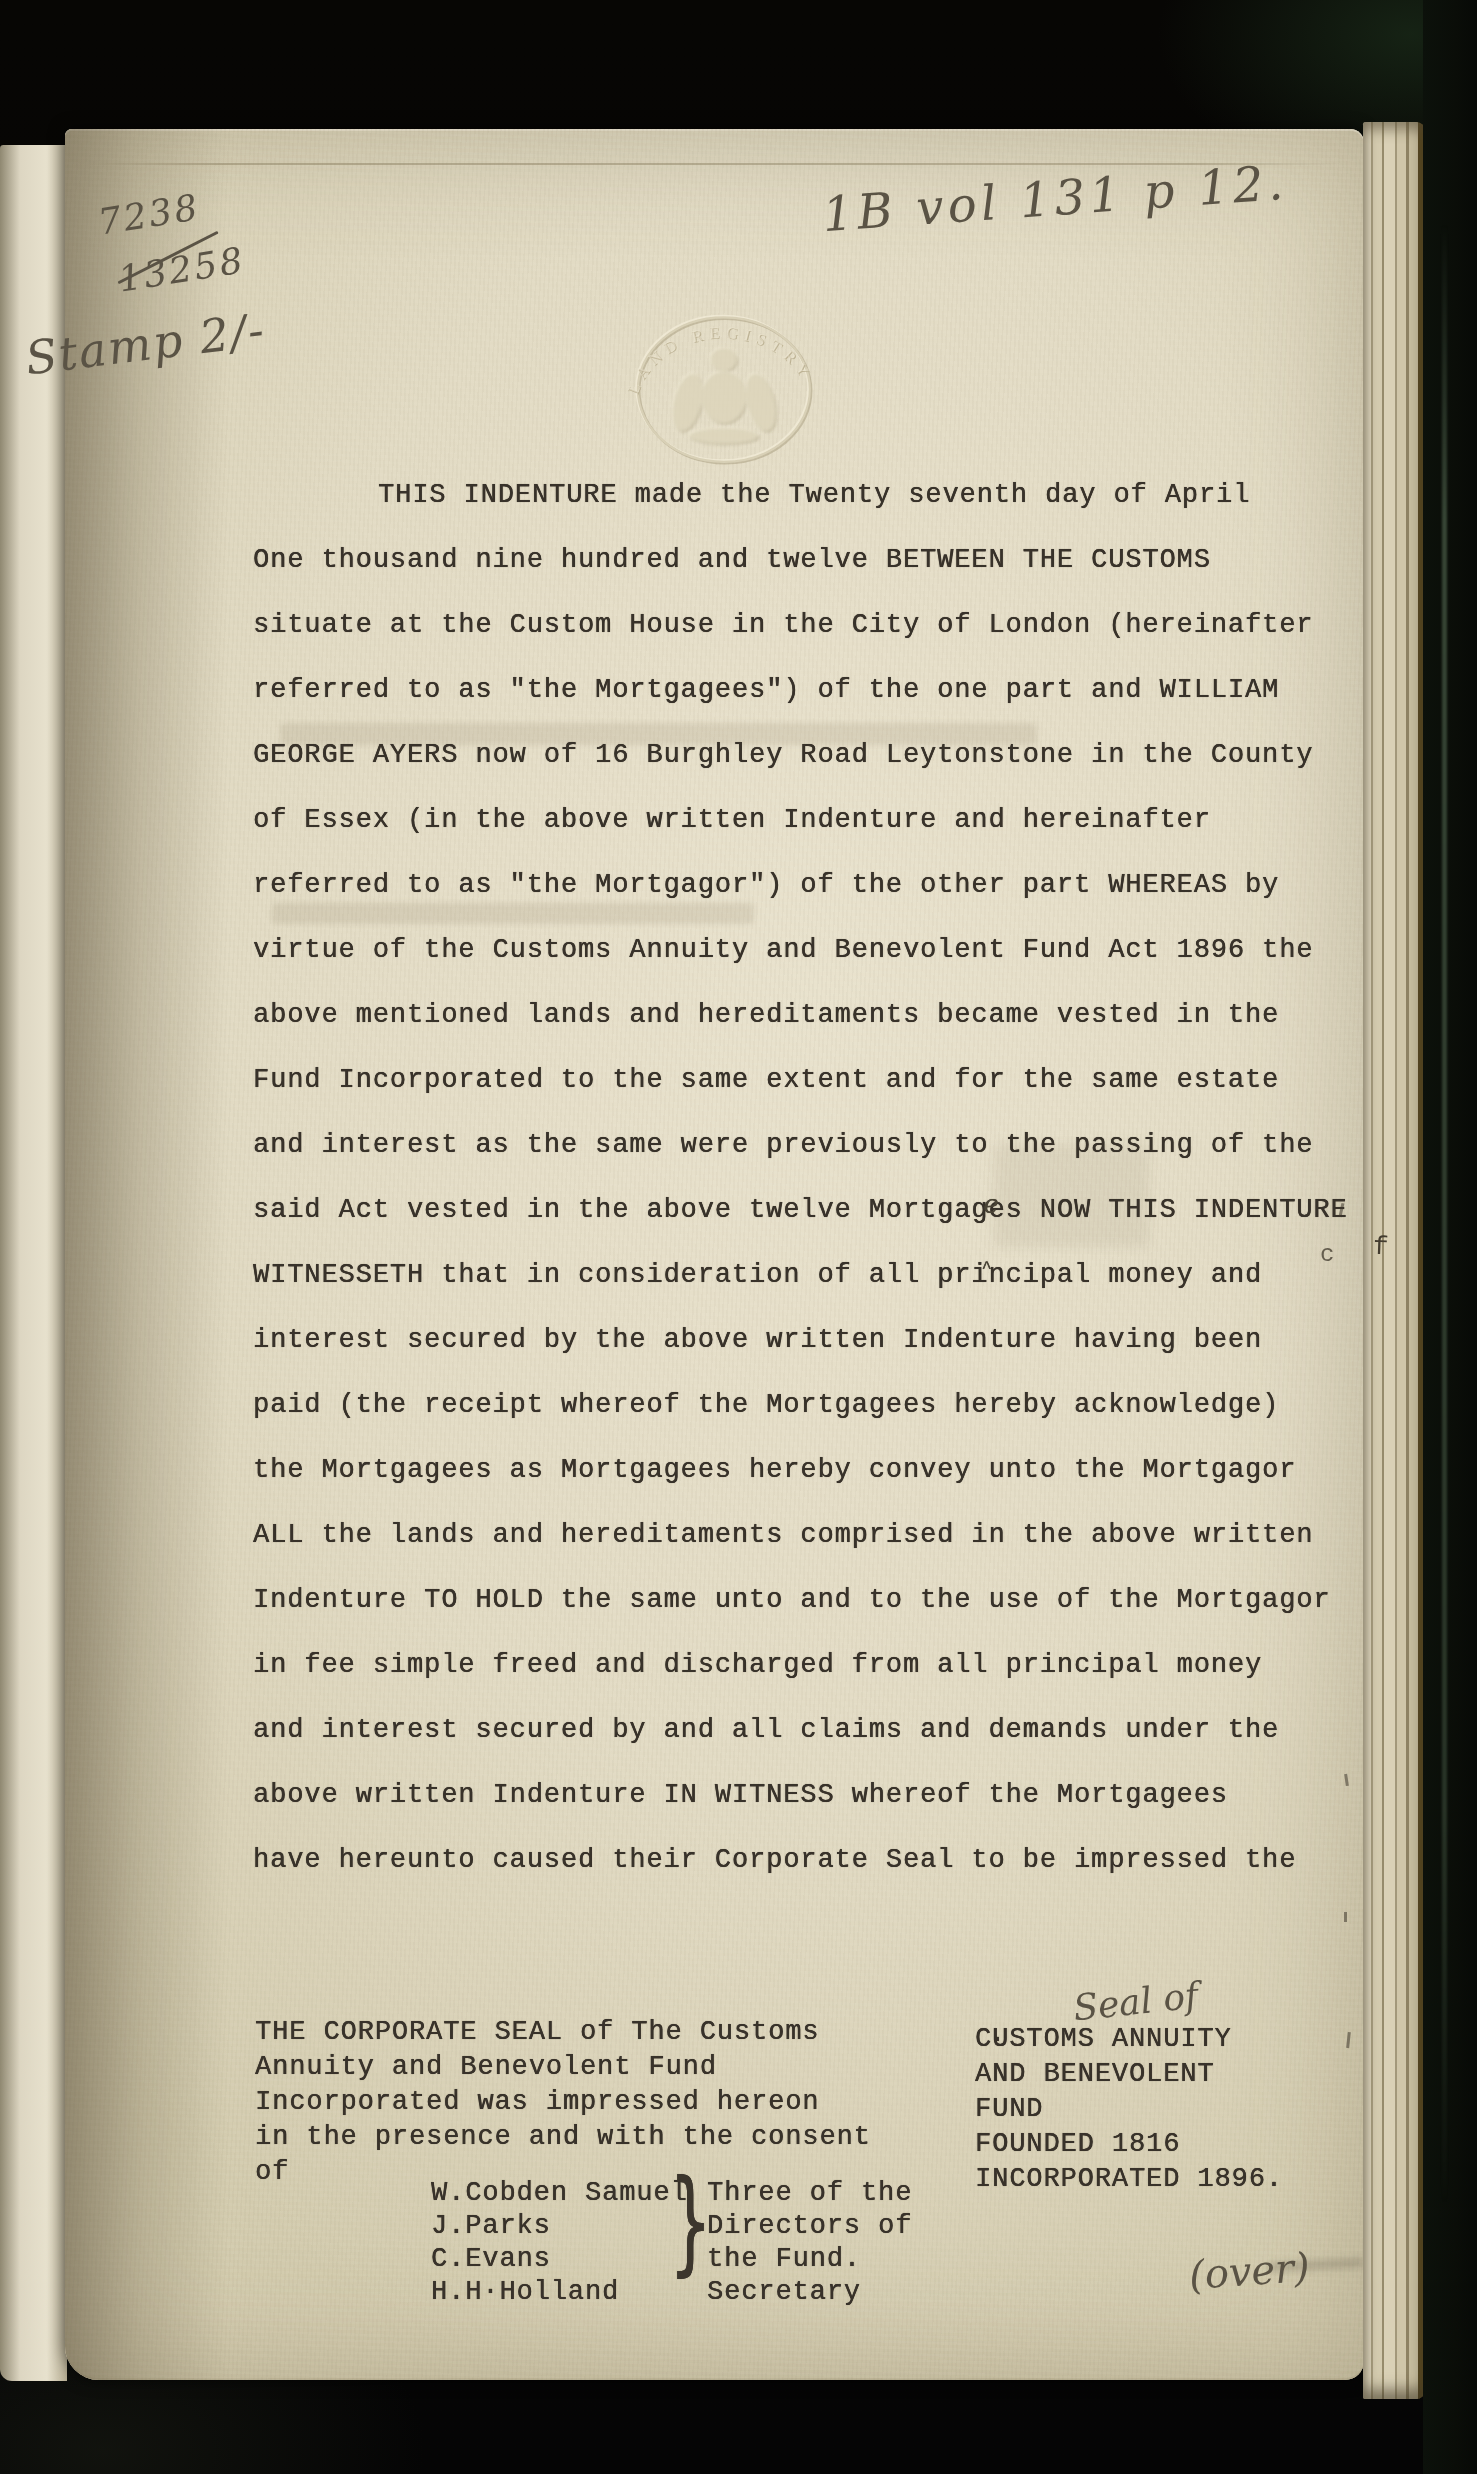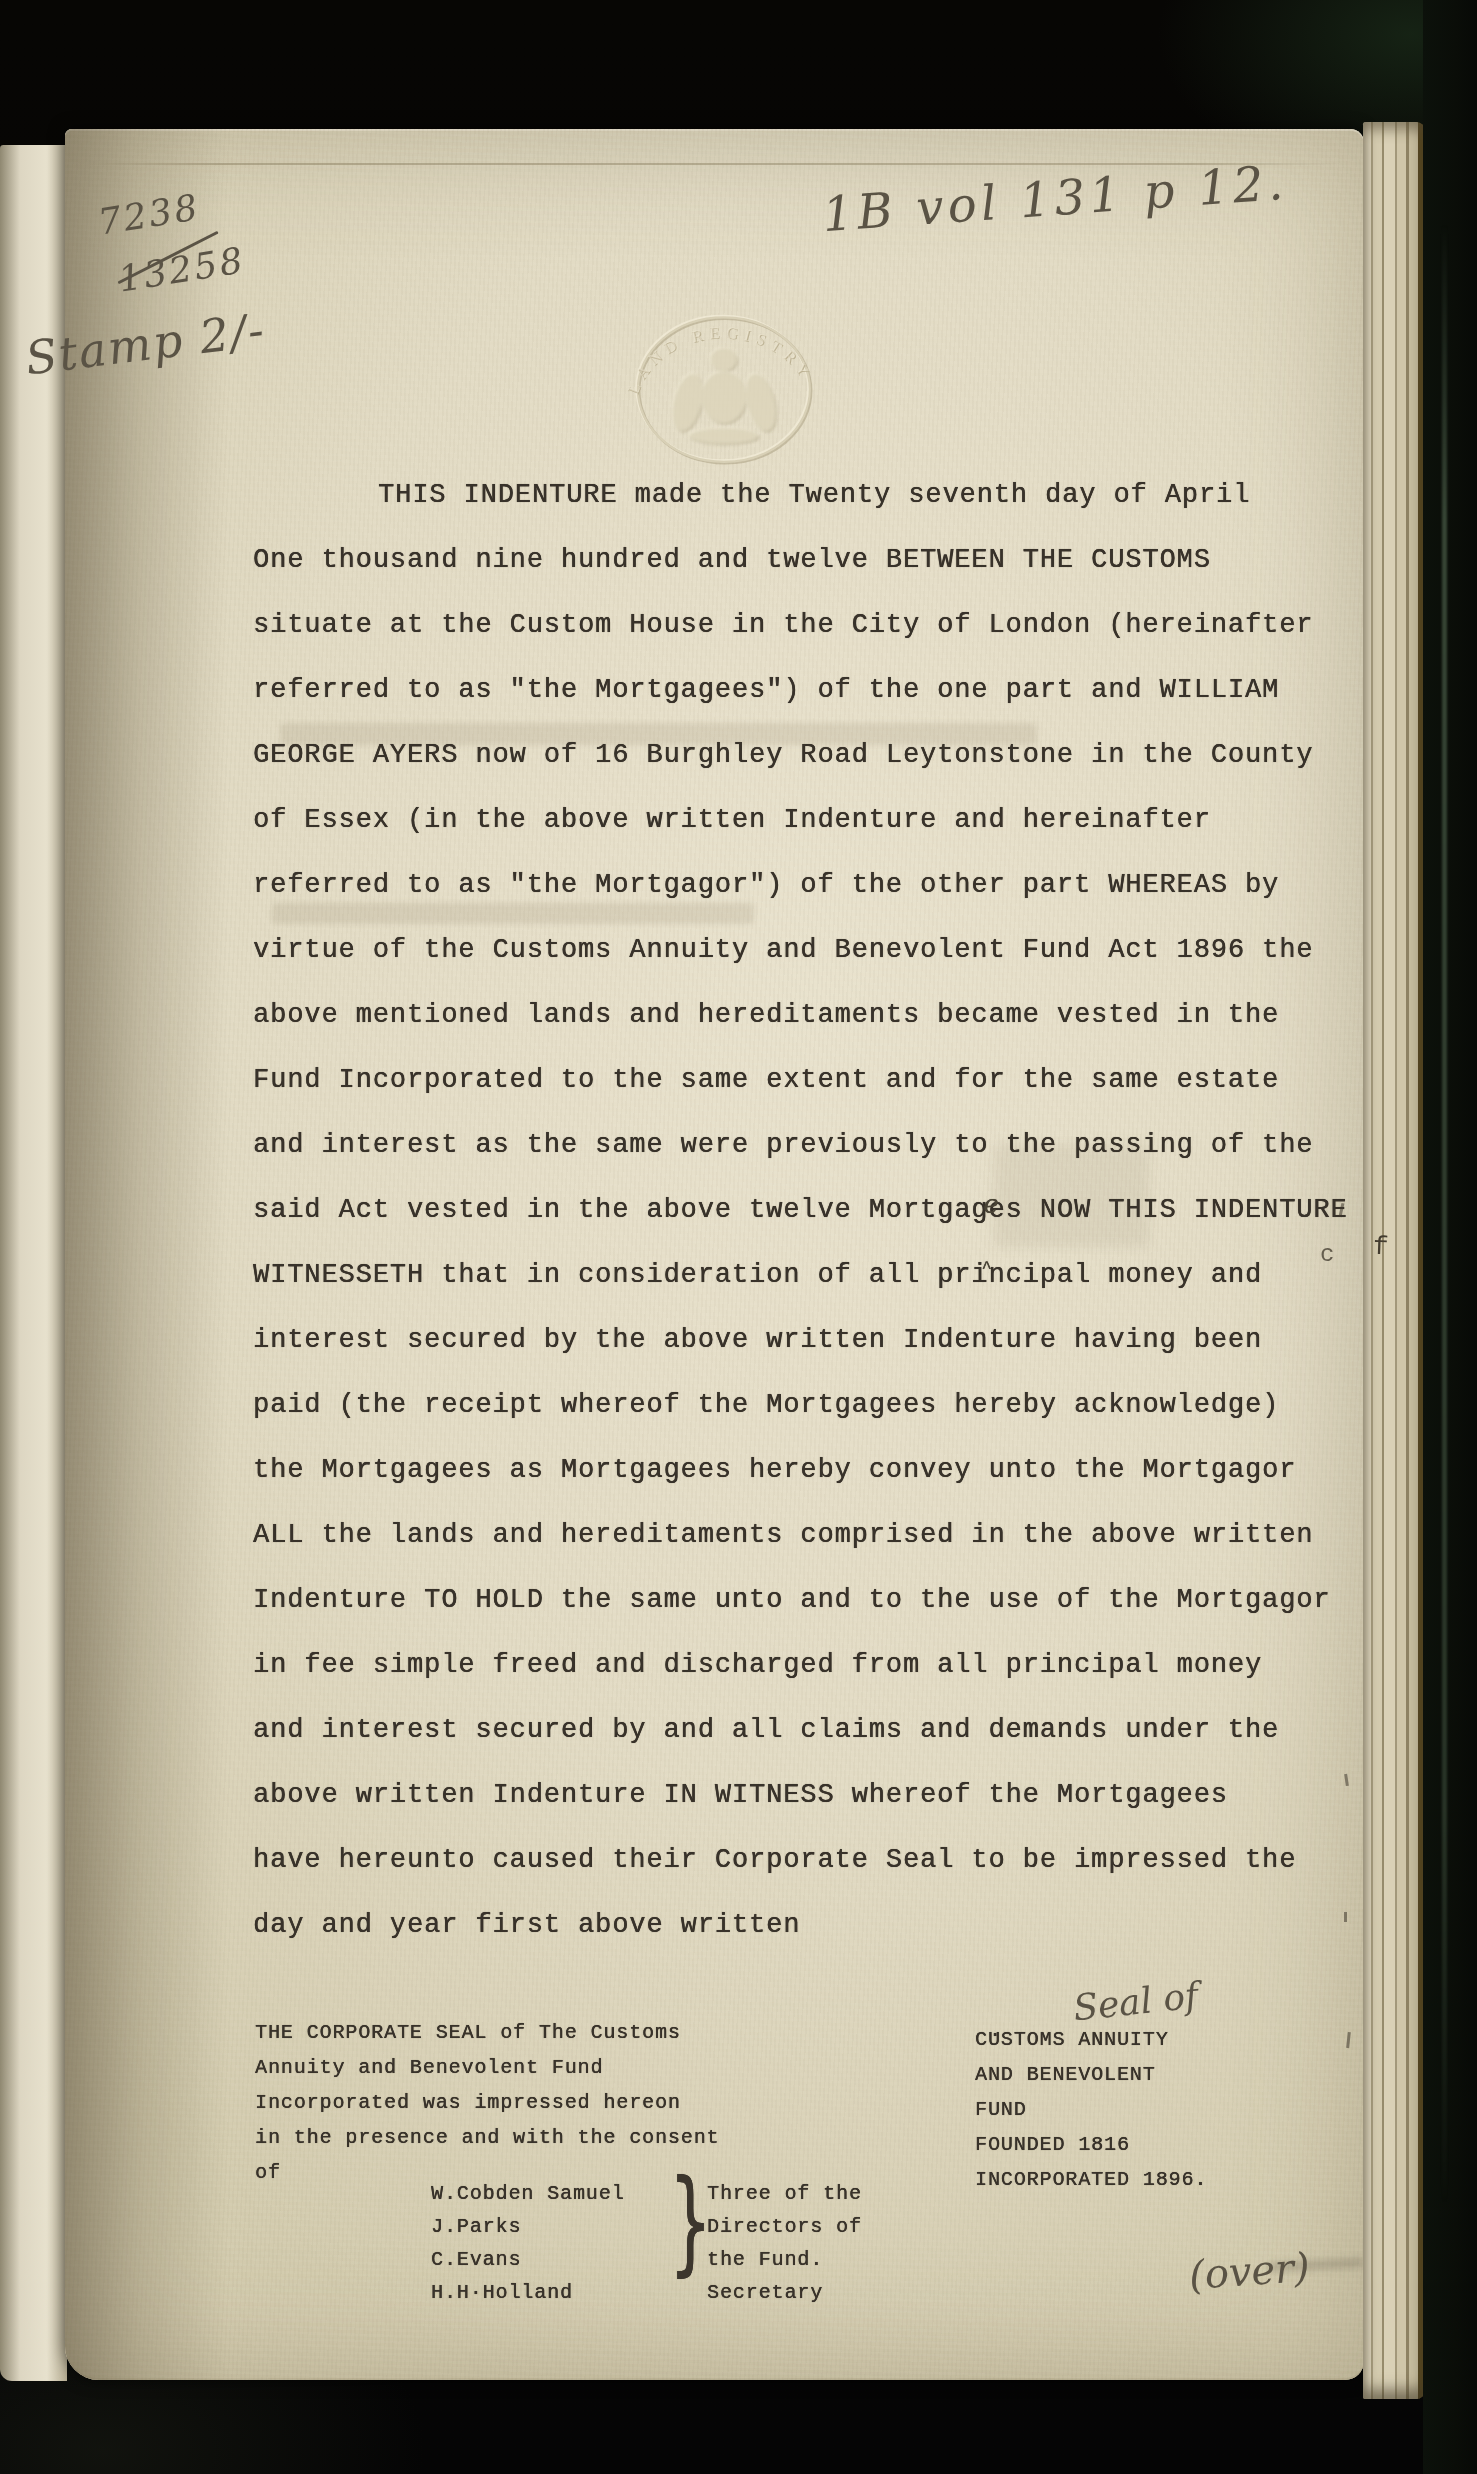--- a/index.html
+++ b/index.html
@@ -52,21 +52,21 @@
   .body-text{position:absolute;left:188px;top:334px;width:1101px;
       font-size:27px;letter-spacing:0.9px;color:#38322a;
       text-shadow:0.3px 0 0 currentColor, 0 0 1px rgba(56,48,38,.5);}
   .bline{height:65px;line-height:65px;white-space:nowrap;}
   .bline.indent{padding-left:125px;}
   .ins-wrap{position:relative;display:inline-block;width:0;}
   .ins-e{position:absolute;left:-5.2px;top:-45px;font-family:"DejaVu Serif",serif;
       font-style:italic;font-size:26px;color:#4a4436;}
   .ins-caret{position:absolute;left:-6.9px;top:19px;font-size:17px;color:#4a4436;}
   
-  .typed{position:absolute;font-size:20px;letter-spacing:0.9px;color:#38322a;white-space:nowrap;
+  .typed{position:absolute;font-size:27px;letter-spacing:0.9px;color:#38322a;white-space:nowrap;
       text-shadow:0.3px 0 0 currentColor, 0 0 1px rgba(56,48,38,.5);}
   .statement{left:190px;top:1886px;line-height:35px;}
   .sign-col{left:330px;top:2048px;line-height:33px;margin-left:36px;}
   .brace{left:589px;top:2041px;font-family:"DejaVu Sans",sans-serif;font-size:114px;
       line-height:103px;transform:scaleX(.6);color:#3c362d;font-weight:400;}
   .capacity-col{left:642px;top:2048px;line-height:33px;}
   .seal-caption{left:910px;top:1893px;width:320px;line-height:35px;white-space:normal;}
   .stray-dot{left:924px;top:1890px;}
   
   .bleed{position:absolute;background:rgba(128,116,88,.14);filter:blur(2.6px);border-radius:5.2px;}
@@ -172,21 +172,20 @@
       <div class="bline">WITNESSETH that in consideration of all principal money and</div>
       <div class="bline">interest secured by the above written Indenture having been</div>
       <div class="bline">paid (the receipt whereof the Mortgagees hereby acknowledge)</div>
       <div class="bline">the Mortgagees as Mortgagees hereby convey unto the Mortgagor</div>
       <div class="bline">ALL the lands and hereditaments comprised in the above written</div>
       <div class="bline">Indenture TO HOLD the same unto and to the use of the Mortgagor</div>
       <div class="bline">in fee simple freed and discharged from all principal money</div>
       <div class="bline">and interest secured by and all claims and demands under the</div>
       <div class="bline">above written Indenture IN WITNESS whereof the Mortgagees</div>
       <div class="bline">have hereunto caused their Corporate Seal to be impressed the</div>
-      <div class="bline">day and year first above written</div>
     </div>
 
     <div class="typed statement">
       <div>THE CORPORATE SEAL of The Customs</div>
       <div>Annuity and Benevolent Fund</div>
       <div>Incorporated was impressed hereon</div>
       <div>in the presence and with the consent</div>
       <div>of</div>
     </div>
 

